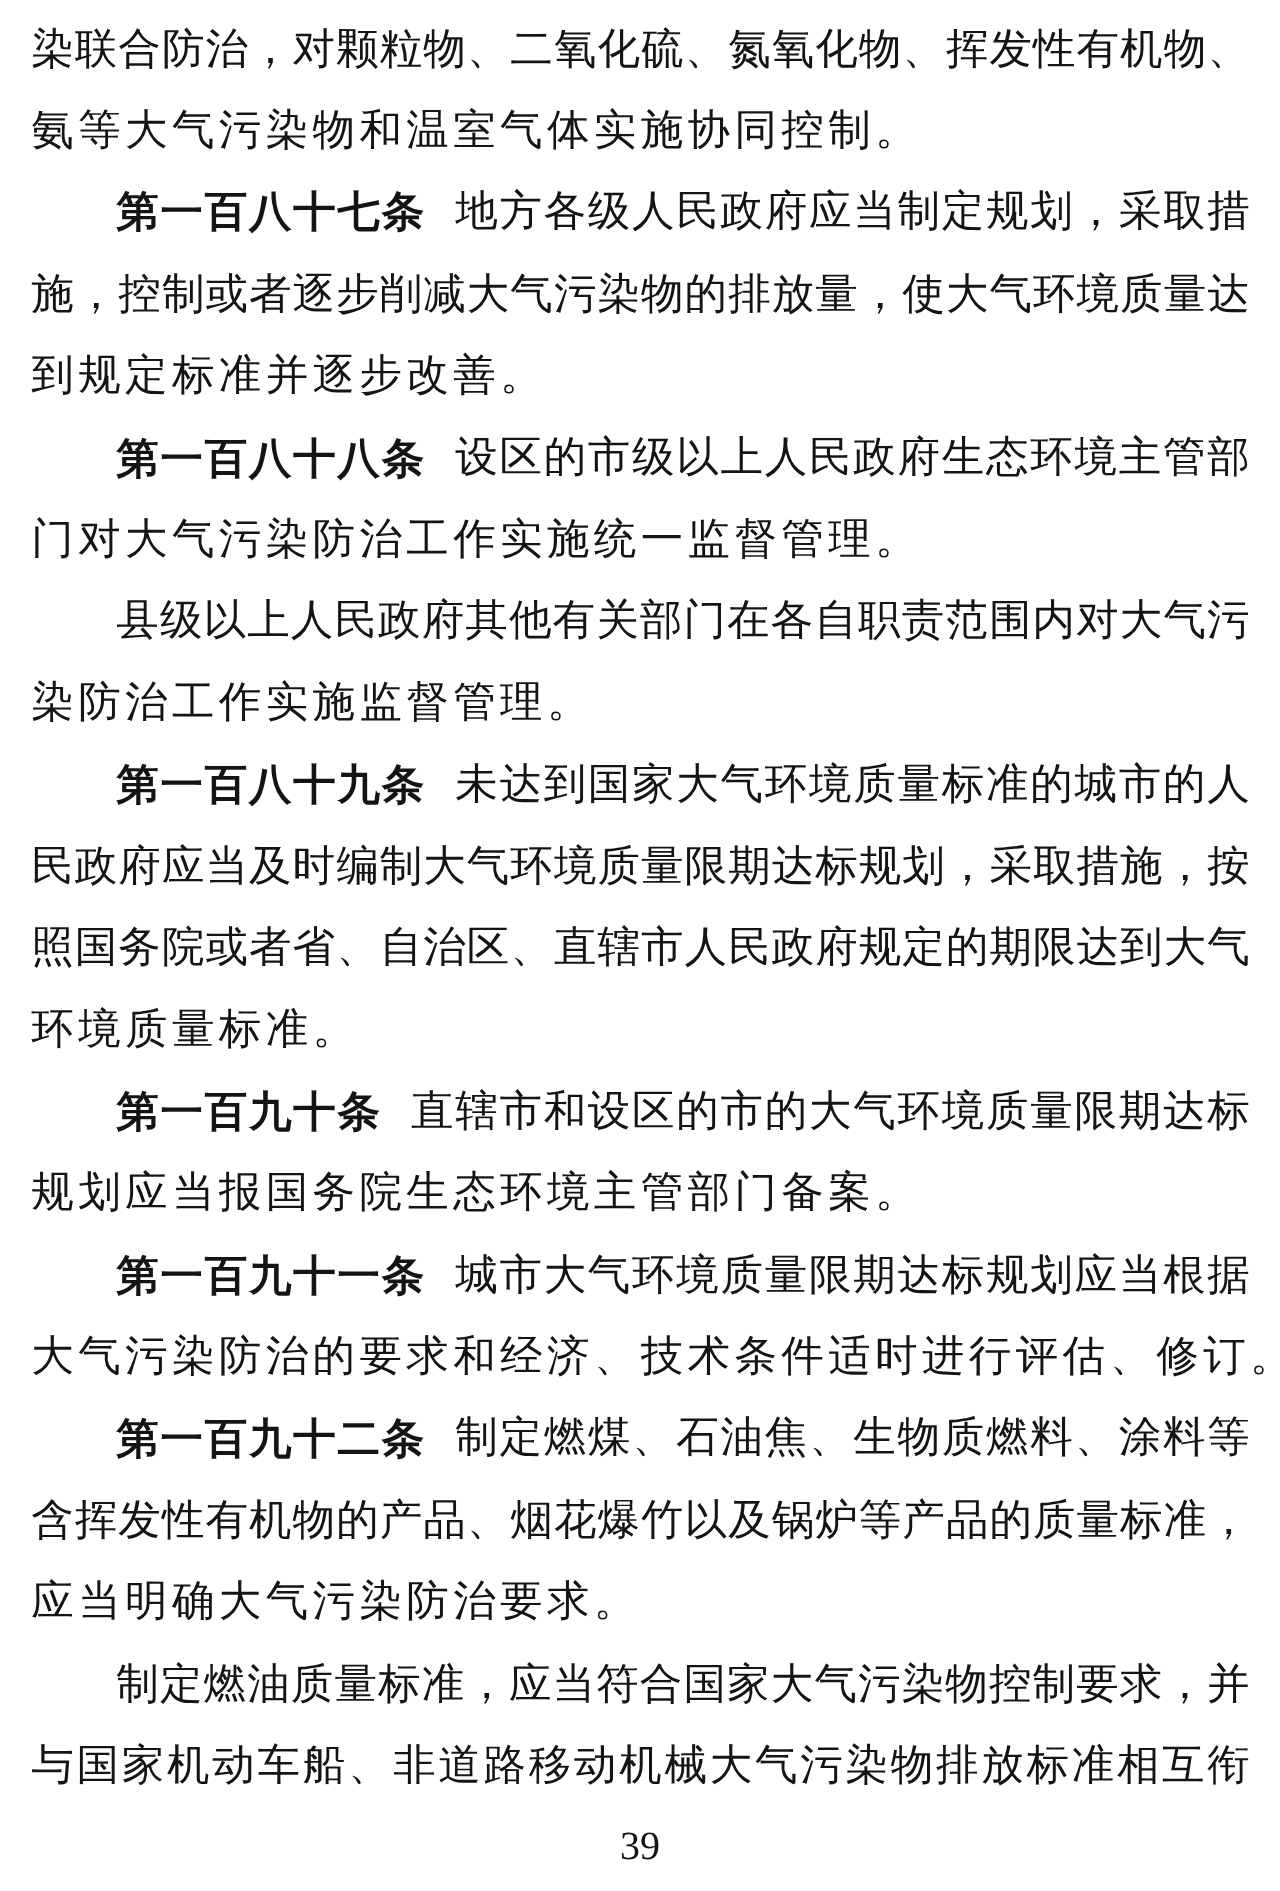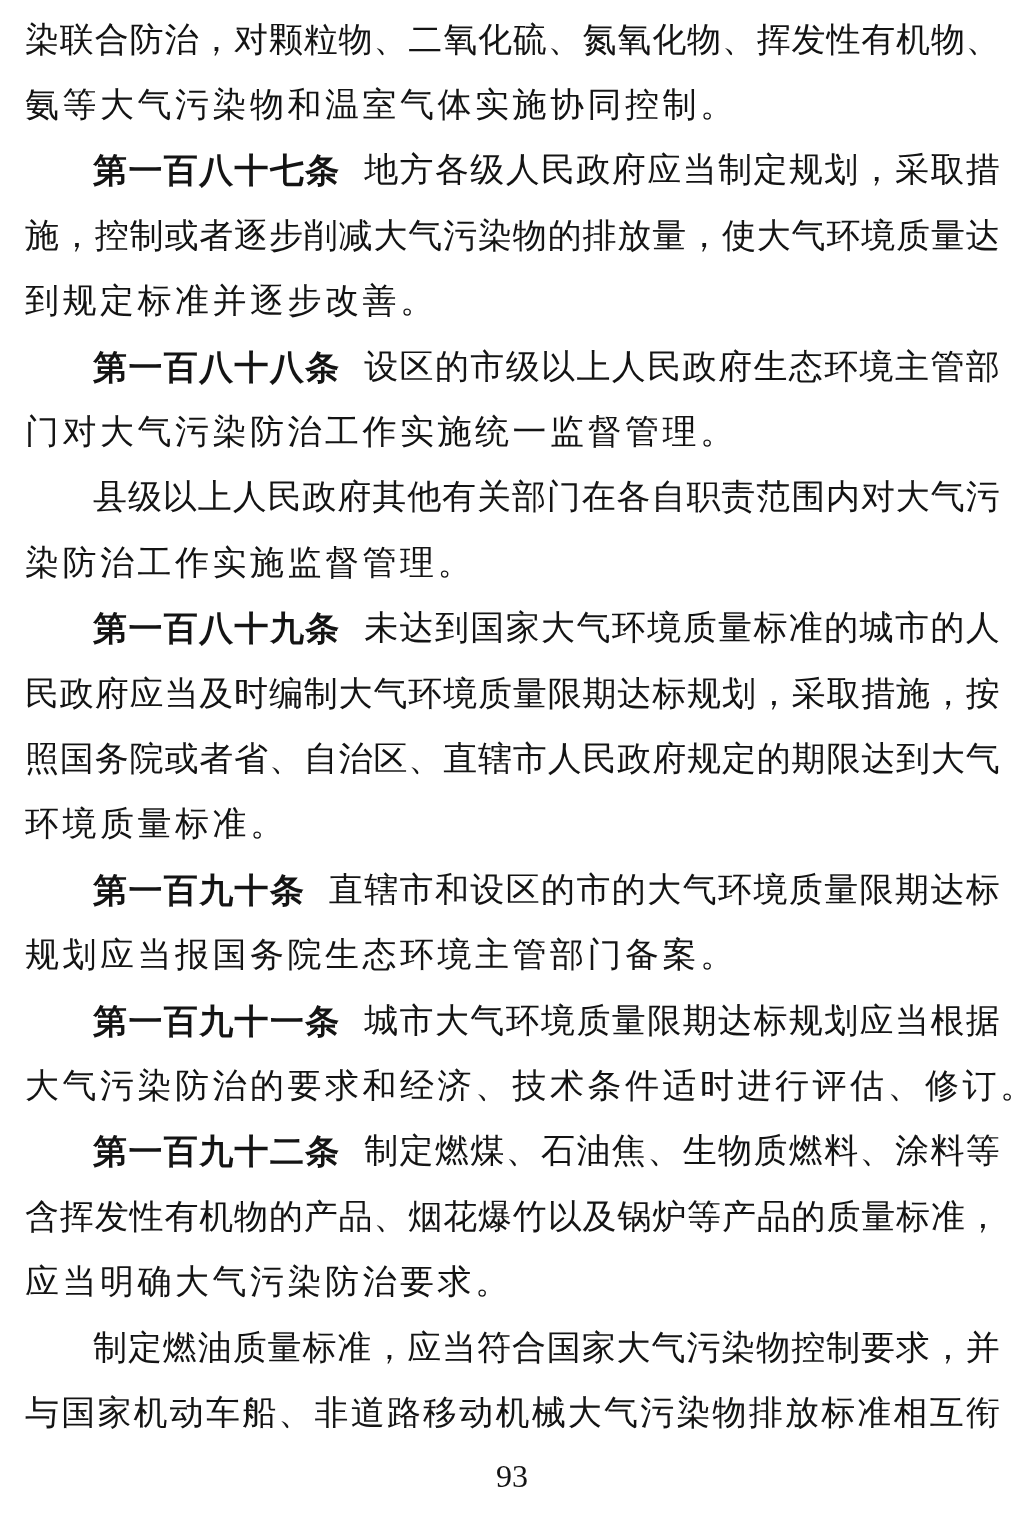--- a/index.html
+++ b/index.html
@@ -81,14 +81,14 @@
       <div class="line justify indent"><span class="ch bold">第</span><span class="ch bold">一</span><span class="ch bold">百</span><span class="ch bold">九</span><span class="ch bold">十</span><span class="ch bold">条</span><span class="seg-gap"></span><span class="ch">直</span><span class="ch">辖</span><span class="ch">市</span><span class="ch">和</span><span class="ch">设</span><span class="ch">区</span><span class="ch">的</span><span class="ch">市</span><span class="ch">的</span><span class="ch">大</span><span class="ch">气</span><span class="ch">环</span><span class="ch">境</span><span class="ch">质</span><span class="ch">量</span><span class="ch">限</span><span class="ch">期</span><span class="ch">达</span><span class="ch">标</span></div>
       <div class="line"><span class="ch">规</span><span class="ch">划</span><span class="ch">应</span><span class="ch">当</span><span class="ch">报</span><span class="ch">国</span><span class="ch">务</span><span class="ch">院</span><span class="ch">生</span><span class="ch">态</span><span class="ch">环</span><span class="ch">境</span><span class="ch">主</span><span class="ch">管</span><span class="ch">部</span><span class="ch">门</span><span class="ch">备</span><span class="ch">案</span><span class="ch">。</span></div>
       <div class="line justify indent"><span class="ch bold">第</span><span class="ch bold">一</span><span class="ch bold">百</span><span class="ch bold">九</span><span class="ch bold">十</span><span class="ch bold">一</span><span class="ch bold">条</span><span class="seg-gap"></span><span class="ch">城</span><span class="ch">市</span><span class="ch">大</span><span class="ch">气</span><span class="ch">环</span><span class="ch">境</span><span class="ch">质</span><span class="ch">量</span><span class="ch">限</span><span class="ch">期</span><span class="ch">达</span><span class="ch">标</span><span class="ch">规</span><span class="ch">划</span><span class="ch">应</span><span class="ch">当</span><span class="ch">根</span><span class="ch">据</span></div>
       <div class="line"><span class="ch">大</span><span class="ch">气</span><span class="ch">污</span><span class="ch">染</span><span class="ch">防</span><span class="ch">治</span><span class="ch">的</span><span class="ch">要</span><span class="ch">求</span><span class="ch">和</span><span class="ch">经</span><span class="ch">济</span><span class="ch">、</span><span class="ch">技</span><span class="ch">术</span><span class="ch">条</span><span class="ch">件</span><span class="ch">适</span><span class="ch">时</span><span class="ch">进</span><span class="ch">行</span><span class="ch">评</span><span class="ch">估</span><span class="ch">、</span><span class="ch">修</span><span class="ch">订</span><span class="ch">。</span></div>
       <div class="line justify indent"><span class="ch bold">第</span><span class="ch bold">一</span><span class="ch bold">百</span><span class="ch bold">九</span><span class="ch bold">十</span><span class="ch bold">二</span><span class="ch bold">条</span><span class="seg-gap"></span><span class="ch">制</span><span class="ch">定</span><span class="ch">燃</span><span class="ch">煤</span><span class="ch">、</span><span class="ch">石</span><span class="ch">油</span><span class="ch">焦</span><span class="ch">、</span><span class="ch">生</span><span class="ch">物</span><span class="ch">质</span><span class="ch">燃</span><span class="ch">料</span><span class="ch">、</span><span class="ch">涂</span><span class="ch">料</span><span class="ch">等</span></div>
       <div class="line justify"><span class="ch">含</span><span class="ch">挥</span><span class="ch">发</span><span class="ch">性</span><span class="ch">有</span><span class="ch">机</span><span class="ch">物</span><span class="ch">的</span><span class="ch">产</span><span class="ch">品</span><span class="ch">、</span><span class="ch">烟</span><span class="ch">花</span><span class="ch">爆</span><span class="ch">竹</span><span class="ch">以</span><span class="ch">及</span><span class="ch">锅</span><span class="ch">炉</span><span class="ch">等</span><span class="ch">产</span><span class="ch">品</span><span class="ch">的</span><span class="ch">质</span><span class="ch">量</span><span class="ch">标</span><span class="ch">准</span><span class="ch">，</span></div>
       <div class="line"><span class="ch">应</span><span class="ch">当</span><span class="ch">明</span><span class="ch">确</span><span class="ch">大</span><span class="ch">气</span><span class="ch">污</span><span class="ch">染</span><span class="ch">防</span><span class="ch">治</span><span class="ch">要</span><span class="ch">求</span><span class="ch">。</span></div>
       <div class="line justify indent"><span class="ch">制</span><span class="ch">定</span><span class="ch">燃</span><span class="ch">油</span><span class="ch">质</span><span class="ch">量</span><span class="ch">标</span><span class="ch">准</span><span class="ch">，</span><span class="ch">应</span><span class="ch">当</span><span class="ch">符</span><span class="ch">合</span><span class="ch">国</span><span class="ch">家</span><span class="ch">大</span><span class="ch">气</span><span class="ch">污</span><span class="ch">染</span><span class="ch">物</span><span class="ch">控</span><span class="ch">制</span><span class="ch">要</span><span class="ch">求</span><span class="ch">，</span><span class="ch">并</span></div>
       <div class="line justify"><span class="ch">与</span><span class="ch">国</span><span class="ch">家</span><span class="ch">机</span><span class="ch">动</span><span class="ch">车</span><span class="ch">船</span><span class="ch">、</span><span class="ch">非</span><span class="ch">道</span><span class="ch">路</span><span class="ch">移</span><span class="ch">动</span><span class="ch">机</span><span class="ch">械</span><span class="ch">大</span><span class="ch">气</span><span class="ch">污</span><span class="ch">染</span><span class="ch">物</span><span class="ch">排</span><span class="ch">放</span><span class="ch">标</span><span class="ch">准</span><span class="ch">相</span><span class="ch">互</span><span class="ch">衔</span></div>
     </div>
-  <div class="page-number">93</div>
+  <div class="page-number">39</div>
 </div>
 
 </body></html>

